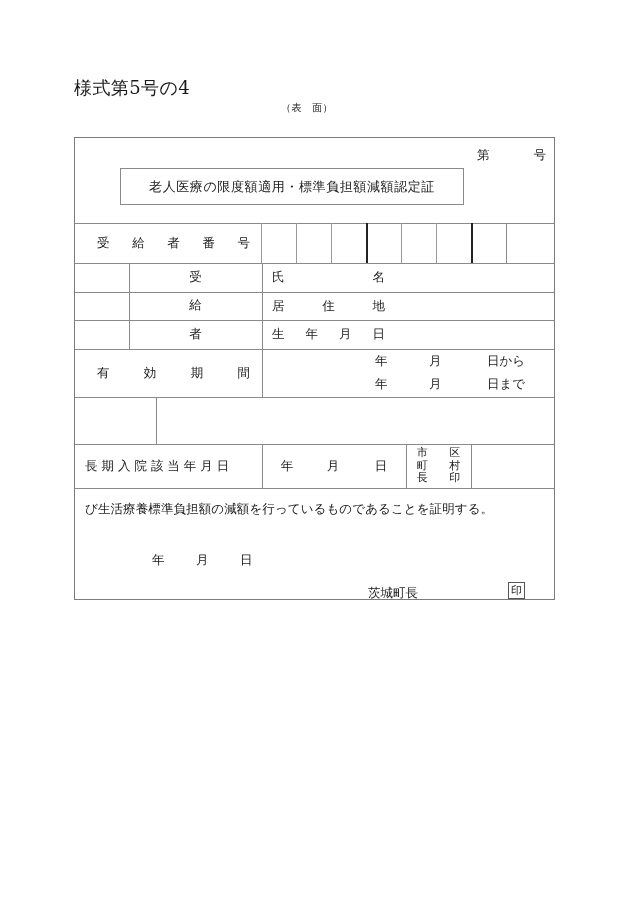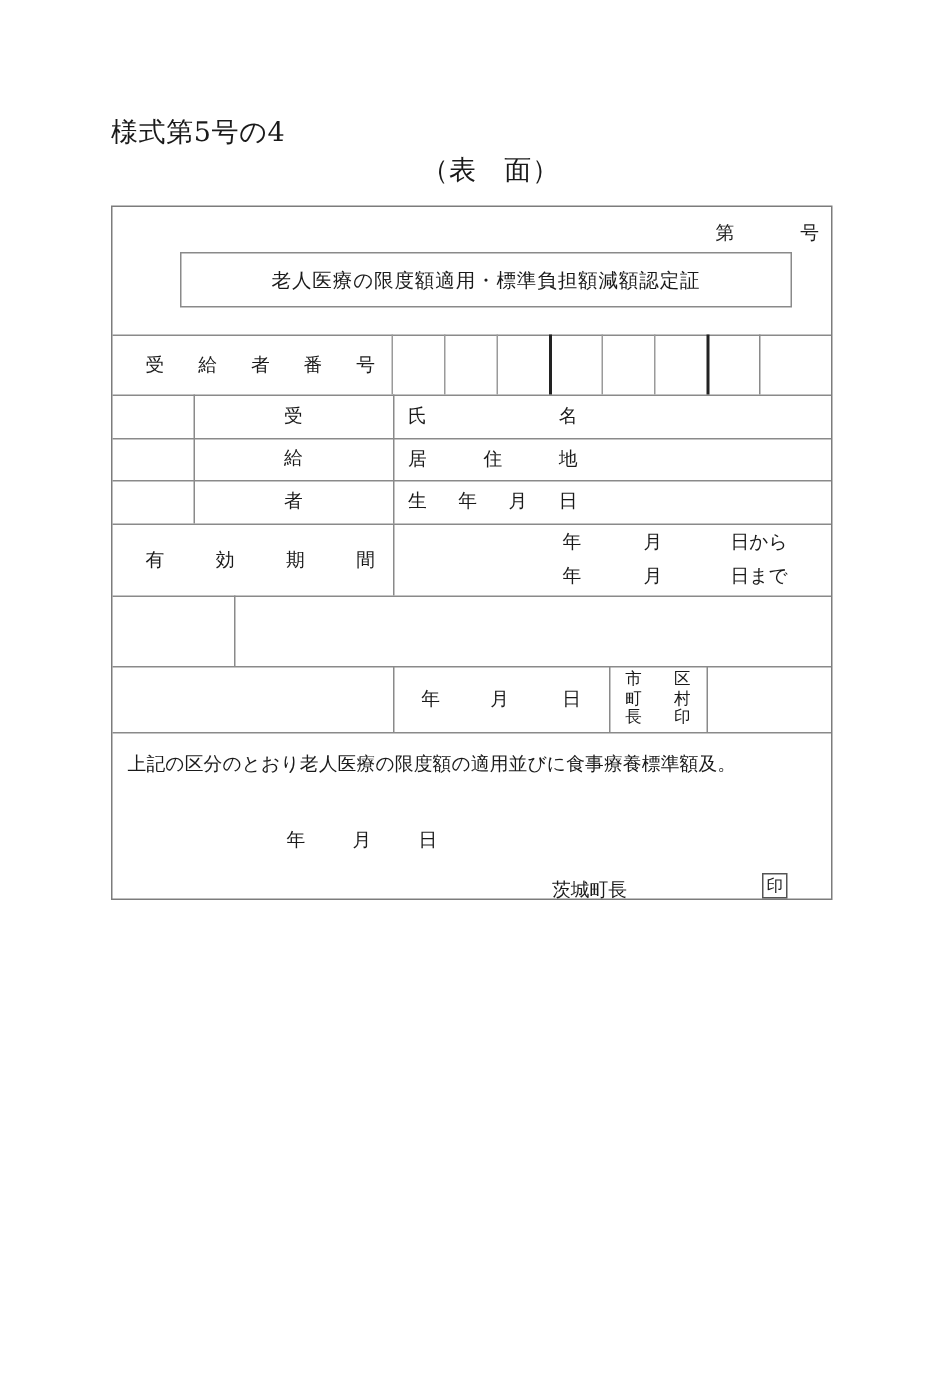--- a/index.html
+++ b/index.html
@@ -27,21 +27,21 @@
   .form-no {
     position: absolute;
     left: 74px; top: 76px;
     font-size: 18px;
     letter-spacing: 0.4px;
     white-space: nowrap;
   }
   .side-label {
     position: absolute;
     left: 281px; top: 101px;
-    font-size: 18px;
+    font-size: 10px;
     letter-spacing: 0.4px;
     white-space: nowrap;
   }
 
   
   .frame {
     position: absolute;
     left: 74px;
     top: 137px;
     width: 481px;
@@ -70,21 +70,21 @@
     top: 9px;
     font-size: 12.5px;
     white-space: nowrap;
   }
   .num-line .sp { display: inline-block; width: 36px; }
 
   .title-box {
     position: absolute;
     left: 45px;
     top: 30px;
-    width: 408px;
+    width: 344px;
     height: 37px;
     border: 1.2px solid #8a8a8a;
     box-sizing: border-box;
     display: flex;
     align-items: center;
     justify-content: center;
   }
   .title-box .t {
     font-size: 13px;
     letter-spacing: 0.6px;
@@ -160,21 +160,20 @@
     line-height: 25px;
     letter-spacing: 0.1px;
     white-space: nowrap;
   }
 
   
   .sig-date {
     position: absolute;
     font-size: 12.5px;
     white-space: nowrap;
-    margin-left: 39px;
   }
   .sig-date .g { display: inline-block; width: 40px; }
 
   .sig-name {
     position: absolute;
     font-size: 12.5px;
     white-space: nowrap;
   }
   .seal-mark {
     position: absolute;
@@ -283,39 +282,40 @@
       </div>
     </div>
 
     <div class="vline" style="left:81px; top:259px; height:47px;"></div>
     <div class="cell" style="left:81px; top:259px; width:400px; height:47px;"></div>
 
     <div class="vline" style="left:187px; top:306px; height:44px;"></div>
     <div class="vline" style="left:331px; top:306px; height:44px;"></div>
     <div class="vline" style="left:396px; top:306px; height:44px;"></div>
 
+    <div class="cell" style="left:10px; top:306px; width:177px; height:44px;">長 期 入 院 該 当 年 月 日</div>
 
     <div class="cell" style="left:187px; top:306px; width:144px; height:44px; justify-content:center;">
       <span style="display:inline-block;width:46px;">年</span>
       <span style="display:inline-block;width:48px;">月</span>
       <span>日</span>
     </div>
 
     <div class="seal-grid" style="left:331px; top:306px; width:65px; height:44px;">
       <span>市</span>
       <span>区</span>
       <span>町</span>
       <span>村</span>
       <span>長</span>
       <span>印</span>
     </div>
     <div class="cell" style="left:396px; top:306px; width:85px; height:44px;"></div>
 
     <div class="statement" style="left:10px; top:358px; width:465px;">
-      <div>上記の区分のとおり老人医療の限度額の適用並びに食事療養標準額及。</div>
+      <div>び生活療養標準負担額の減額を行っているものであることを証明する。</div>
     </div>
 
     <div class="sig-date" style="left:77px; top:414px;">
       <span class="g">年</span>
       <span class="g">月</span>
       <span>日</span>
     </div>
 
     <div class="sig-name" style="left:293px; top:447px;">茨城町長</div>
     <div class="seal-mark" style="left:433px; top:444px;">印</div>

